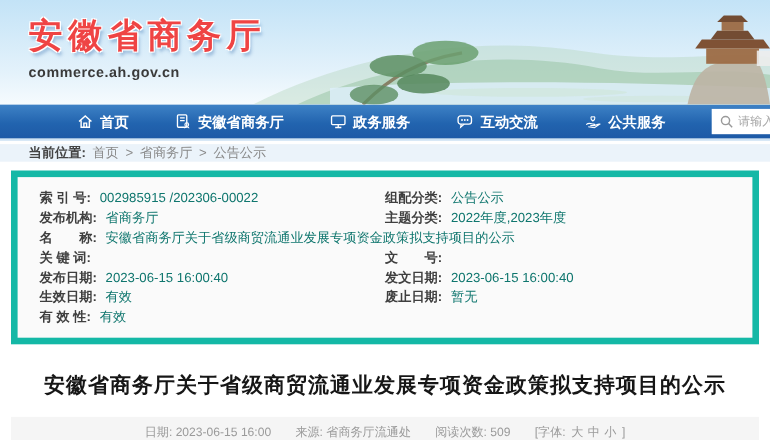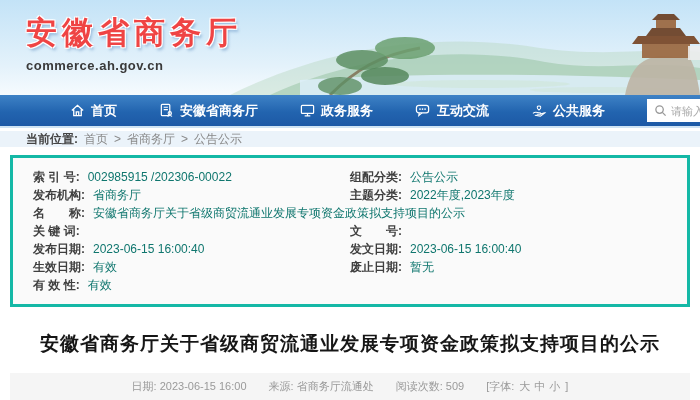--- a/index.html
+++ b/index.html
@@ -41,21 +41,21 @@
   
   .crumb-bar {
     margin-top:3px; height:16px; background:#ebf3fa;
     display:flex; align-items:center; padding-left:26px;
     font-size:12px; color:#888; gap:6px;
   }
   .crumb-prefix { font-weight:bold; color:#444; }
   .crumb-link { cursor:pointer; }
   
   .meta-panel {
-    margin:8px 10px 0; background:#fafafa; border:3px solid #14b8a6;
+    margin:8px 10px 0; background:#fafafa; border:6px solid #14b8a6;
     padding:10px 20px; display:grid; grid-template-columns:1fr 1fr;
     font-size:12px; line-height:18px;
   }
   .field { display:flex; }
   .field.full { grid-column:1 / -1;align-items:center; }
   .flabel { font-weight:bold; color:#3f3f3f; margin-right:8px; white-space:pre; }
   .fvalue { color:#0f766e; white-space:nowrap; }
   
   .article-title {
     margin:24px 40px 0; text-align:center; font-size:19px; font-weight:bold;

